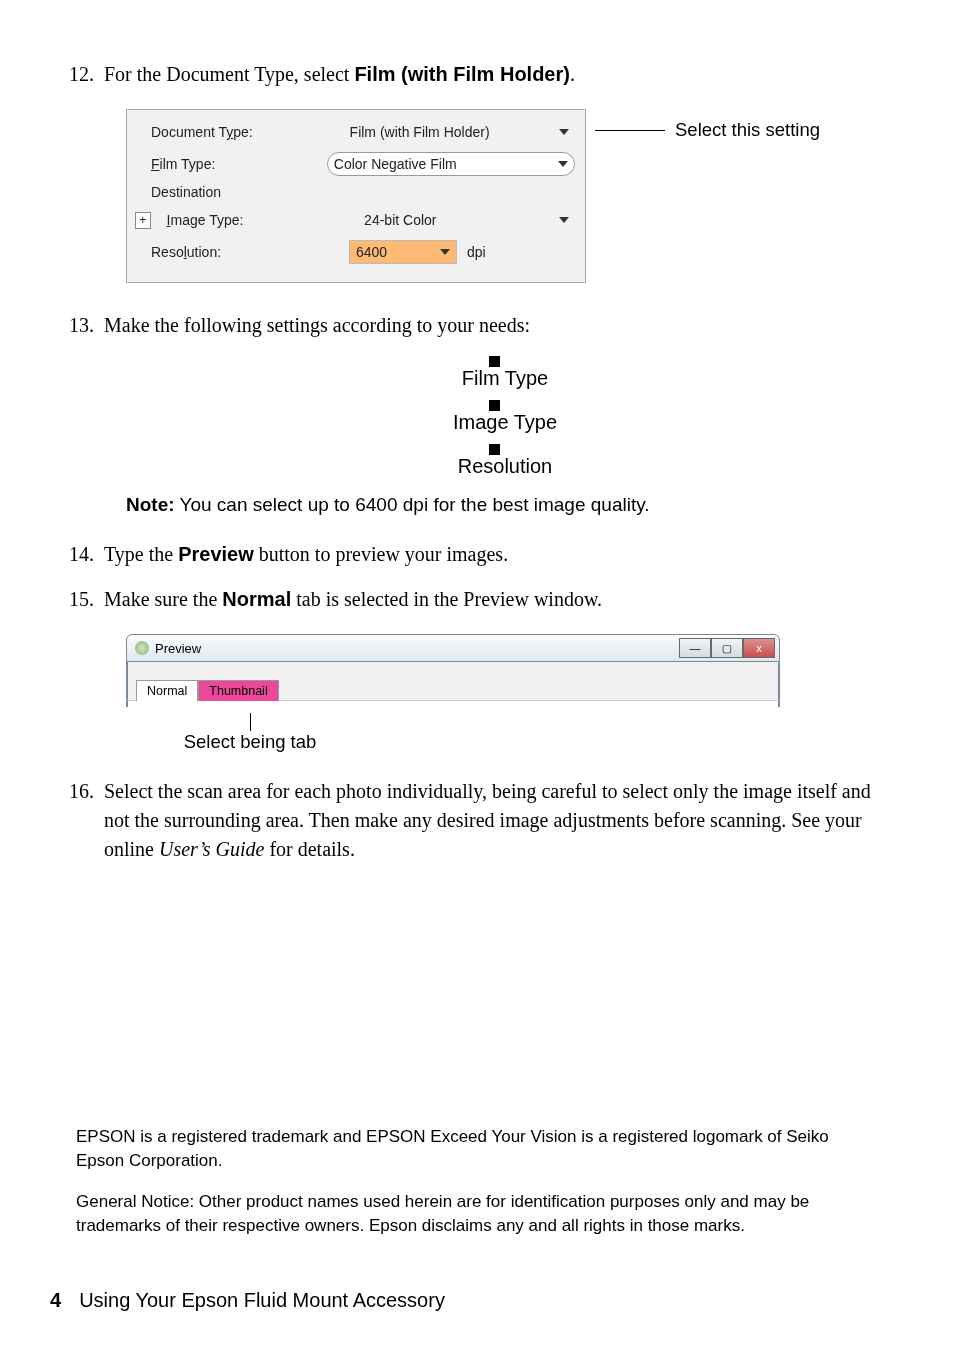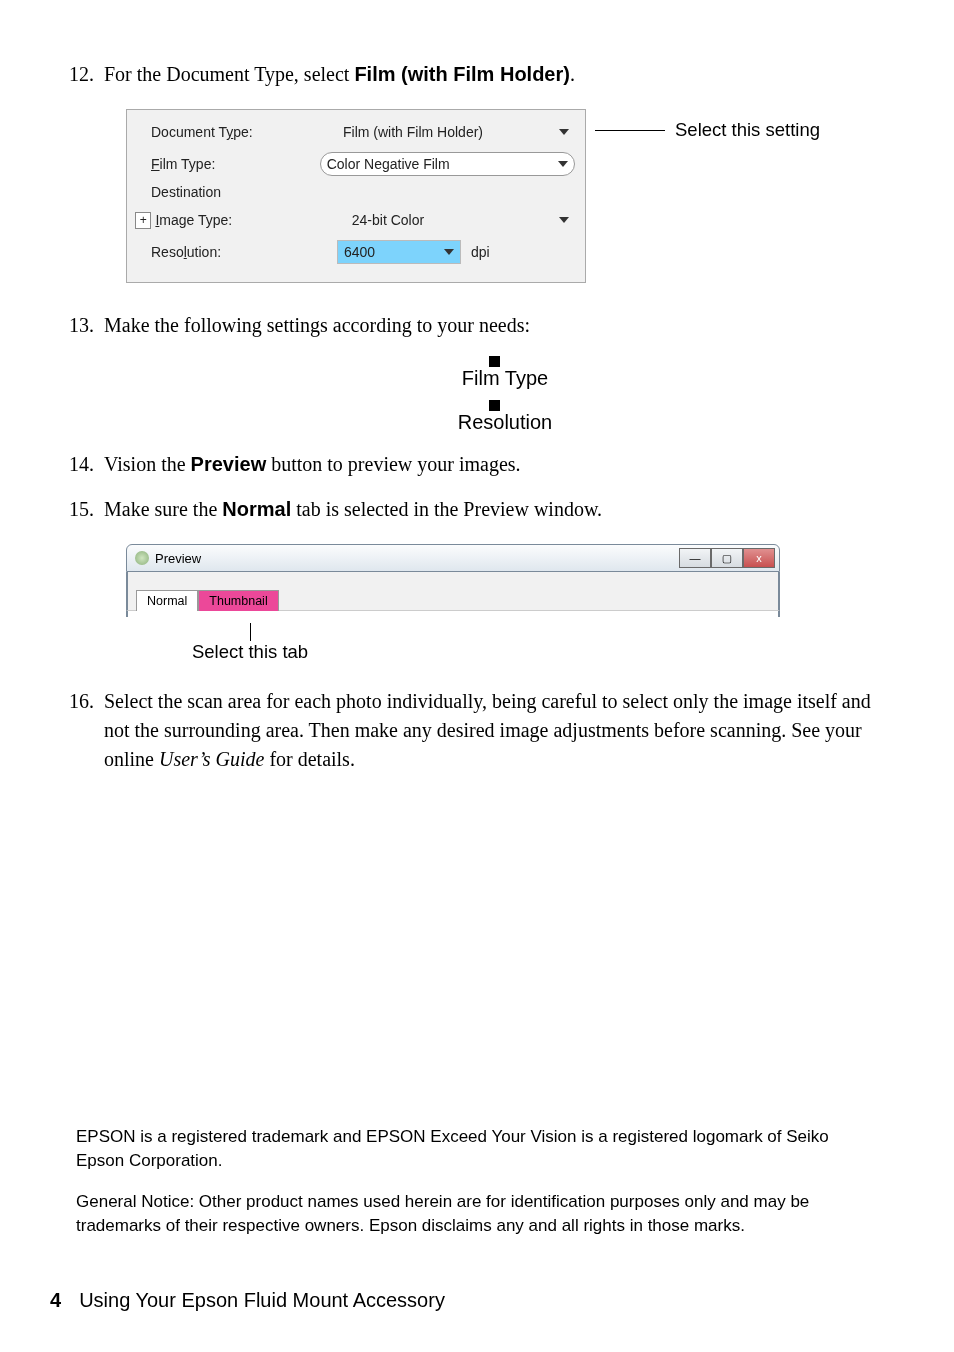--- a/index.html
+++ b/index.html
@@ -51,20 +51,21 @@
     font-family: 'Segoe UI', Tahoma, sans-serif;
     font-size: 14px;
     color: #222;
     padding: 6px 0 14px 0;
     box-sizing: border-box;
   }
   .shot1-row {
     display: flex;
     align-items: center;
     padding: 4px 10px 4px 24px;
+    gap: 12px;
   }
   .shot1-row.indent-expand { padding-left: 8px; }
   .shot1-label {
     width: 186px;
     display: flex;
     align-items: center;
   }
   .dropdown {
     height: 24px;
     background: #fff;
@@ -72,21 +73,21 @@
     display: flex;
     align-items: center;
     justify-content: space-between;
     padding: 0 6px;
     box-sizing: border-box;
     font-size: 14px;
   }
   .dd-doc { width: 238px; border: none; background: transparent; }
   .dd-film { width: 280px; border-radius: 12px; }
   .dd-img { width: 238px; border: none; background: transparent; }
-  .dd-res { width: 124px; border: none; background: #7dd3fc; border: 1px solid #bbb; }
+  .dd-res { width: 108px; border: none; background: #fdba74; border: 1px solid #bbb; }
   .res-group { display:flex; align-items:center; gap:10px; }
   .caret-down {
     width: 0; height: 0;
     border-left: 5px solid transparent;
     border-right: 5px solid transparent;
     border-top: 6px solid #333;
     margin-left: 6px;
   }
   .expand-btn {
     width: 15px; height: 15px;
@@ -306,29 +307,36 @@
     <div class="step-body">Make the following settings according to your needs:</div>
   </div>
 
   <div class="bullets">
     <div class="bullet-row">
       <div class="bullet-sq"></div>
       <span>Film Type</span>
     </div>
     <div class="bullet-row">
       <div class="bullet-sq"></div>
+      <span>Image Type</span>
+    </div>
+    <div class="bullet-row">
+      <div class="bullet-sq"></div>
       <span>Resolution</span>
     </div>
   </div>
 
+  <div class="note">
+    <span class="bold">Note:</span><span> You can select up to 6400 dpi for the best image quality.</span>
+  </div>
 
   <div class="step">
     <div class="step-num">14.</div>
     <div class="step-body">
-      <span>Vision the </span><span class="sans">Preview</span><span> button to preview your images.</span>
+      <span>Type the </span><span class="sans">Preview</span><span> button to preview your images.</span>
     </div>
   </div>
 
   <div class="step">
     <div class="step-num">15.</div>
     <div class="step-body">
       <span>Make sure the </span><span class="sans">Normal</span><span> tab is selected in the Preview window.</span>
     </div>
   </div>
 
@@ -347,21 +355,21 @@
       </div>
       <div class="shot2-body">
         <div class="tab">Normal</div>
         <div class="tab inactive">Thumbnail</div>
       </div>
       <div class="shot2-strip"></div>
     </div>
   </div>
   <div class="callout2">
     <div class="callout2-line"></div>
-    <div class="callout2-text">Select this tab</div>
+    <div class="callout2-text">Select being tab</div>
   </div>
 
   <div class="step">
     <div class="step-num">16.</div>
     <div class="step-body">
       <span>Select the scan area for each photo individually, being careful to select only the image itself and not the surrounding area. Then make any desired image adjustments before scanning. See your online </span><span class="italic">User’s Guide</span><span> for details.</span>
     </div>
   </div>
 
   <div class="legal">

